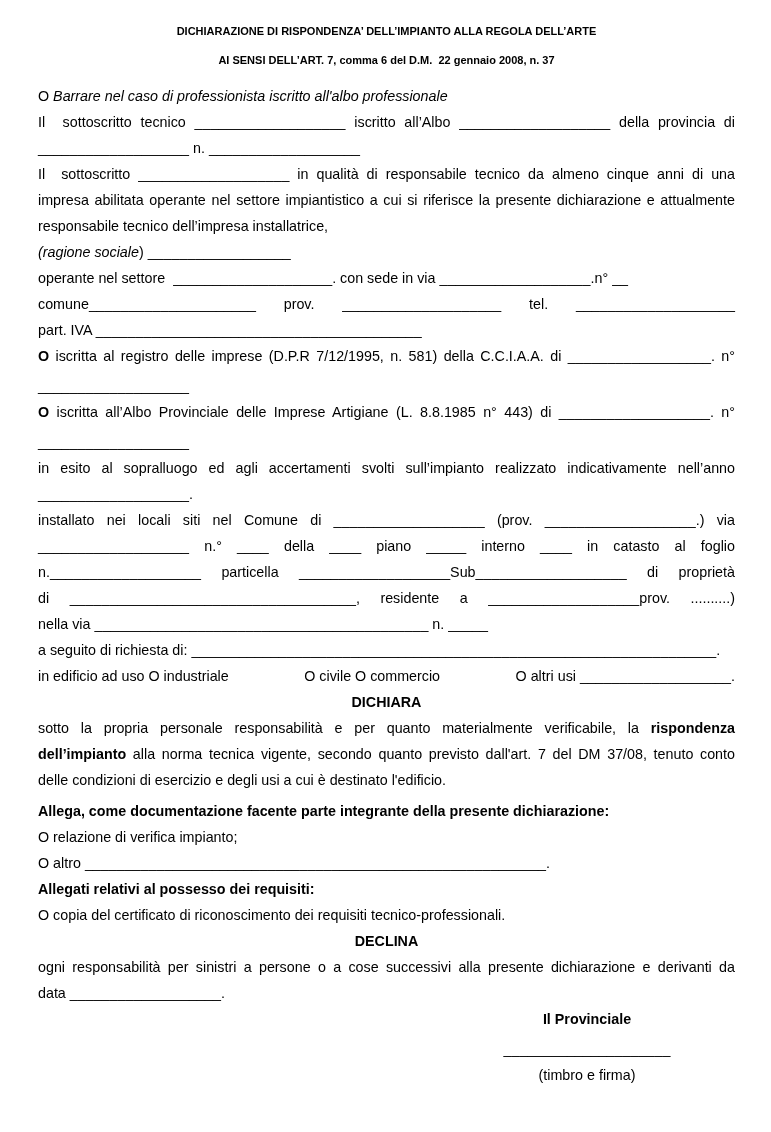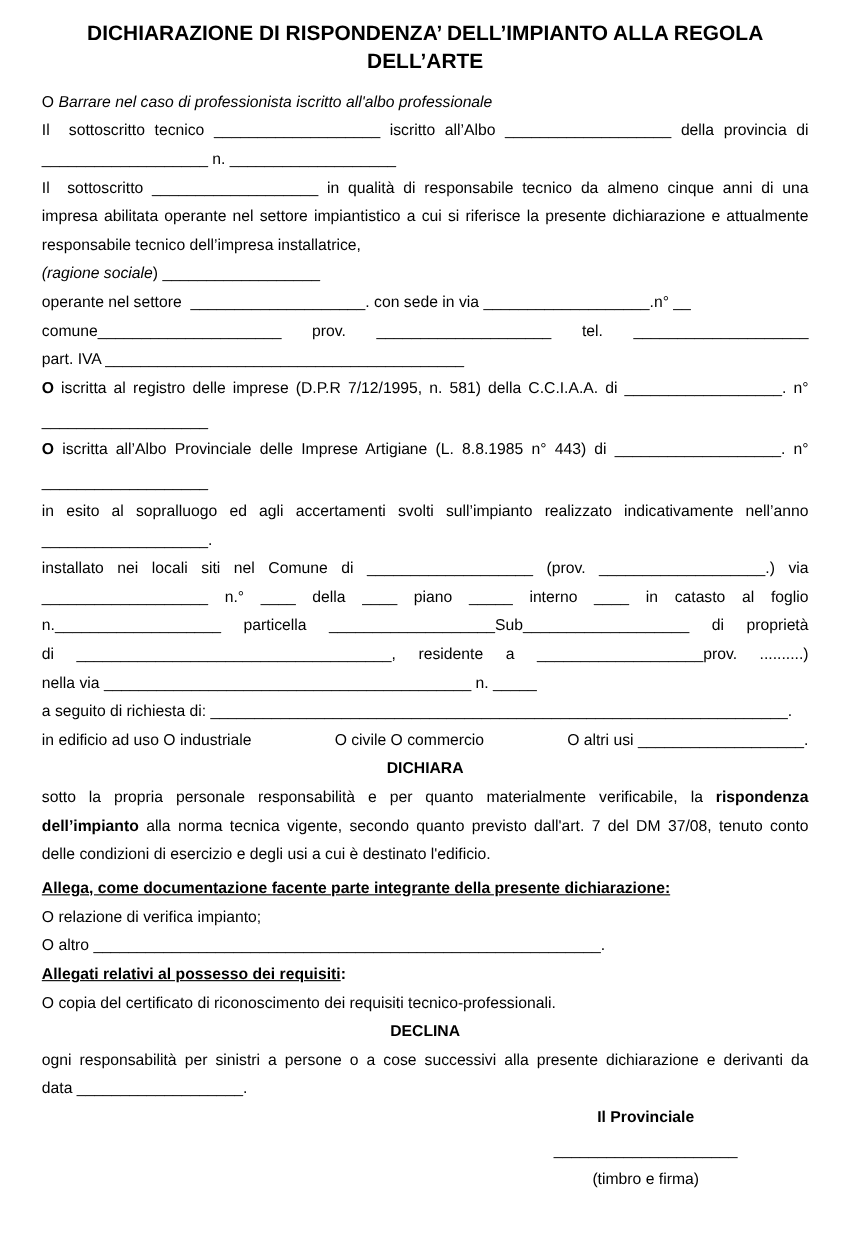--- a/index.html
+++ b/index.html
@@ -7,34 +7,35 @@
   .page {
     width:771px; height:1132px; box-sizing:border-box;
     background:#ffffff; color:#000000;
     font-family:"Liberation Sans","DejaVu Sans",sans-serif;
     font-size:14.3px;
     padding:18px 36px 0 38px;
     overflow:hidden;
   }
   .line { line-height:26px; white-space:pre-wrap; }
   .center { text-align:center; }
-  .title { font-weight:bold; font-size:19px; }
+  .title { font-weight:bold; font-size:11px; }
   .jl { text-align:justify; text-align-last:justify; }
   .spread { display:flex; justify-content:space-between; white-space:pre; }
   .sig { width:172px; margin-left:463px; text-align:center; }
   .b { font-weight:bold; }
   .i { font-style:italic; }
-  .bu { font-weight:bold; text-decoration:underline; }
+  .bu { font-weight:bold; }
 </style>
 </head>
 <body>
 
 <div class="page">
   <div id="doc">
       <div class="line center title"><span class="b">DICHIARAZIONE DI RISPONDENZA’ DELL’IMPIANTO ALLA REGOLA DELL’ARTE</span></div>
+      <div class="line center title" style="margin-top: 3px;"><span class="b">AI SENSI DELL’ART. 7, comma 6 del D.M.  22 gennaio 2008, n. 37</span></div>
       <div class="line" style="margin-top: 10px;"><span>O </span><span class="i">Barrare nel caso di professionista iscritto all'albo professionale</span></div>
       <div class="line jl"><span>Il  sottoscritto tecnico </span><span>___________________</span><span> iscritto all’Albo </span><span>___________________</span><span> della provincia di</span></div>
       <div class="line"><span>___________________</span><span> n. </span><span>___________________</span></div>
       <div class="line jl"><span>Il  sottoscritto </span><span>___________________</span><span> in qualità di responsabile tecnico da almeno cinque anni di una</span></div>
       <div class="line jl"><span>impresa abilitata operante nel settore impiantistico a cui si riferisce la presente dichiarazione e attualmente</span></div>
       <div class="line"><span>responsabile tecnico dell’impresa installatrice,</span></div>
       <div class="line"><span class="i">(ragione sociale</span><span>) </span><span>__________________</span></div>
       <div class="line"><span>operante nel settore  </span><span>____________________</span><span>. con sede in via </span><span>___________________</span><span>.n° </span><span>__</span></div>
       <div class="line jl"><span>comune</span><span>_____________________</span><span> prov. </span><span>____________________</span><span> tel. </span><span>____________________</span></div>
       <div class="line"><span>part. IVA </span><span>_________________________________________</span></div>

